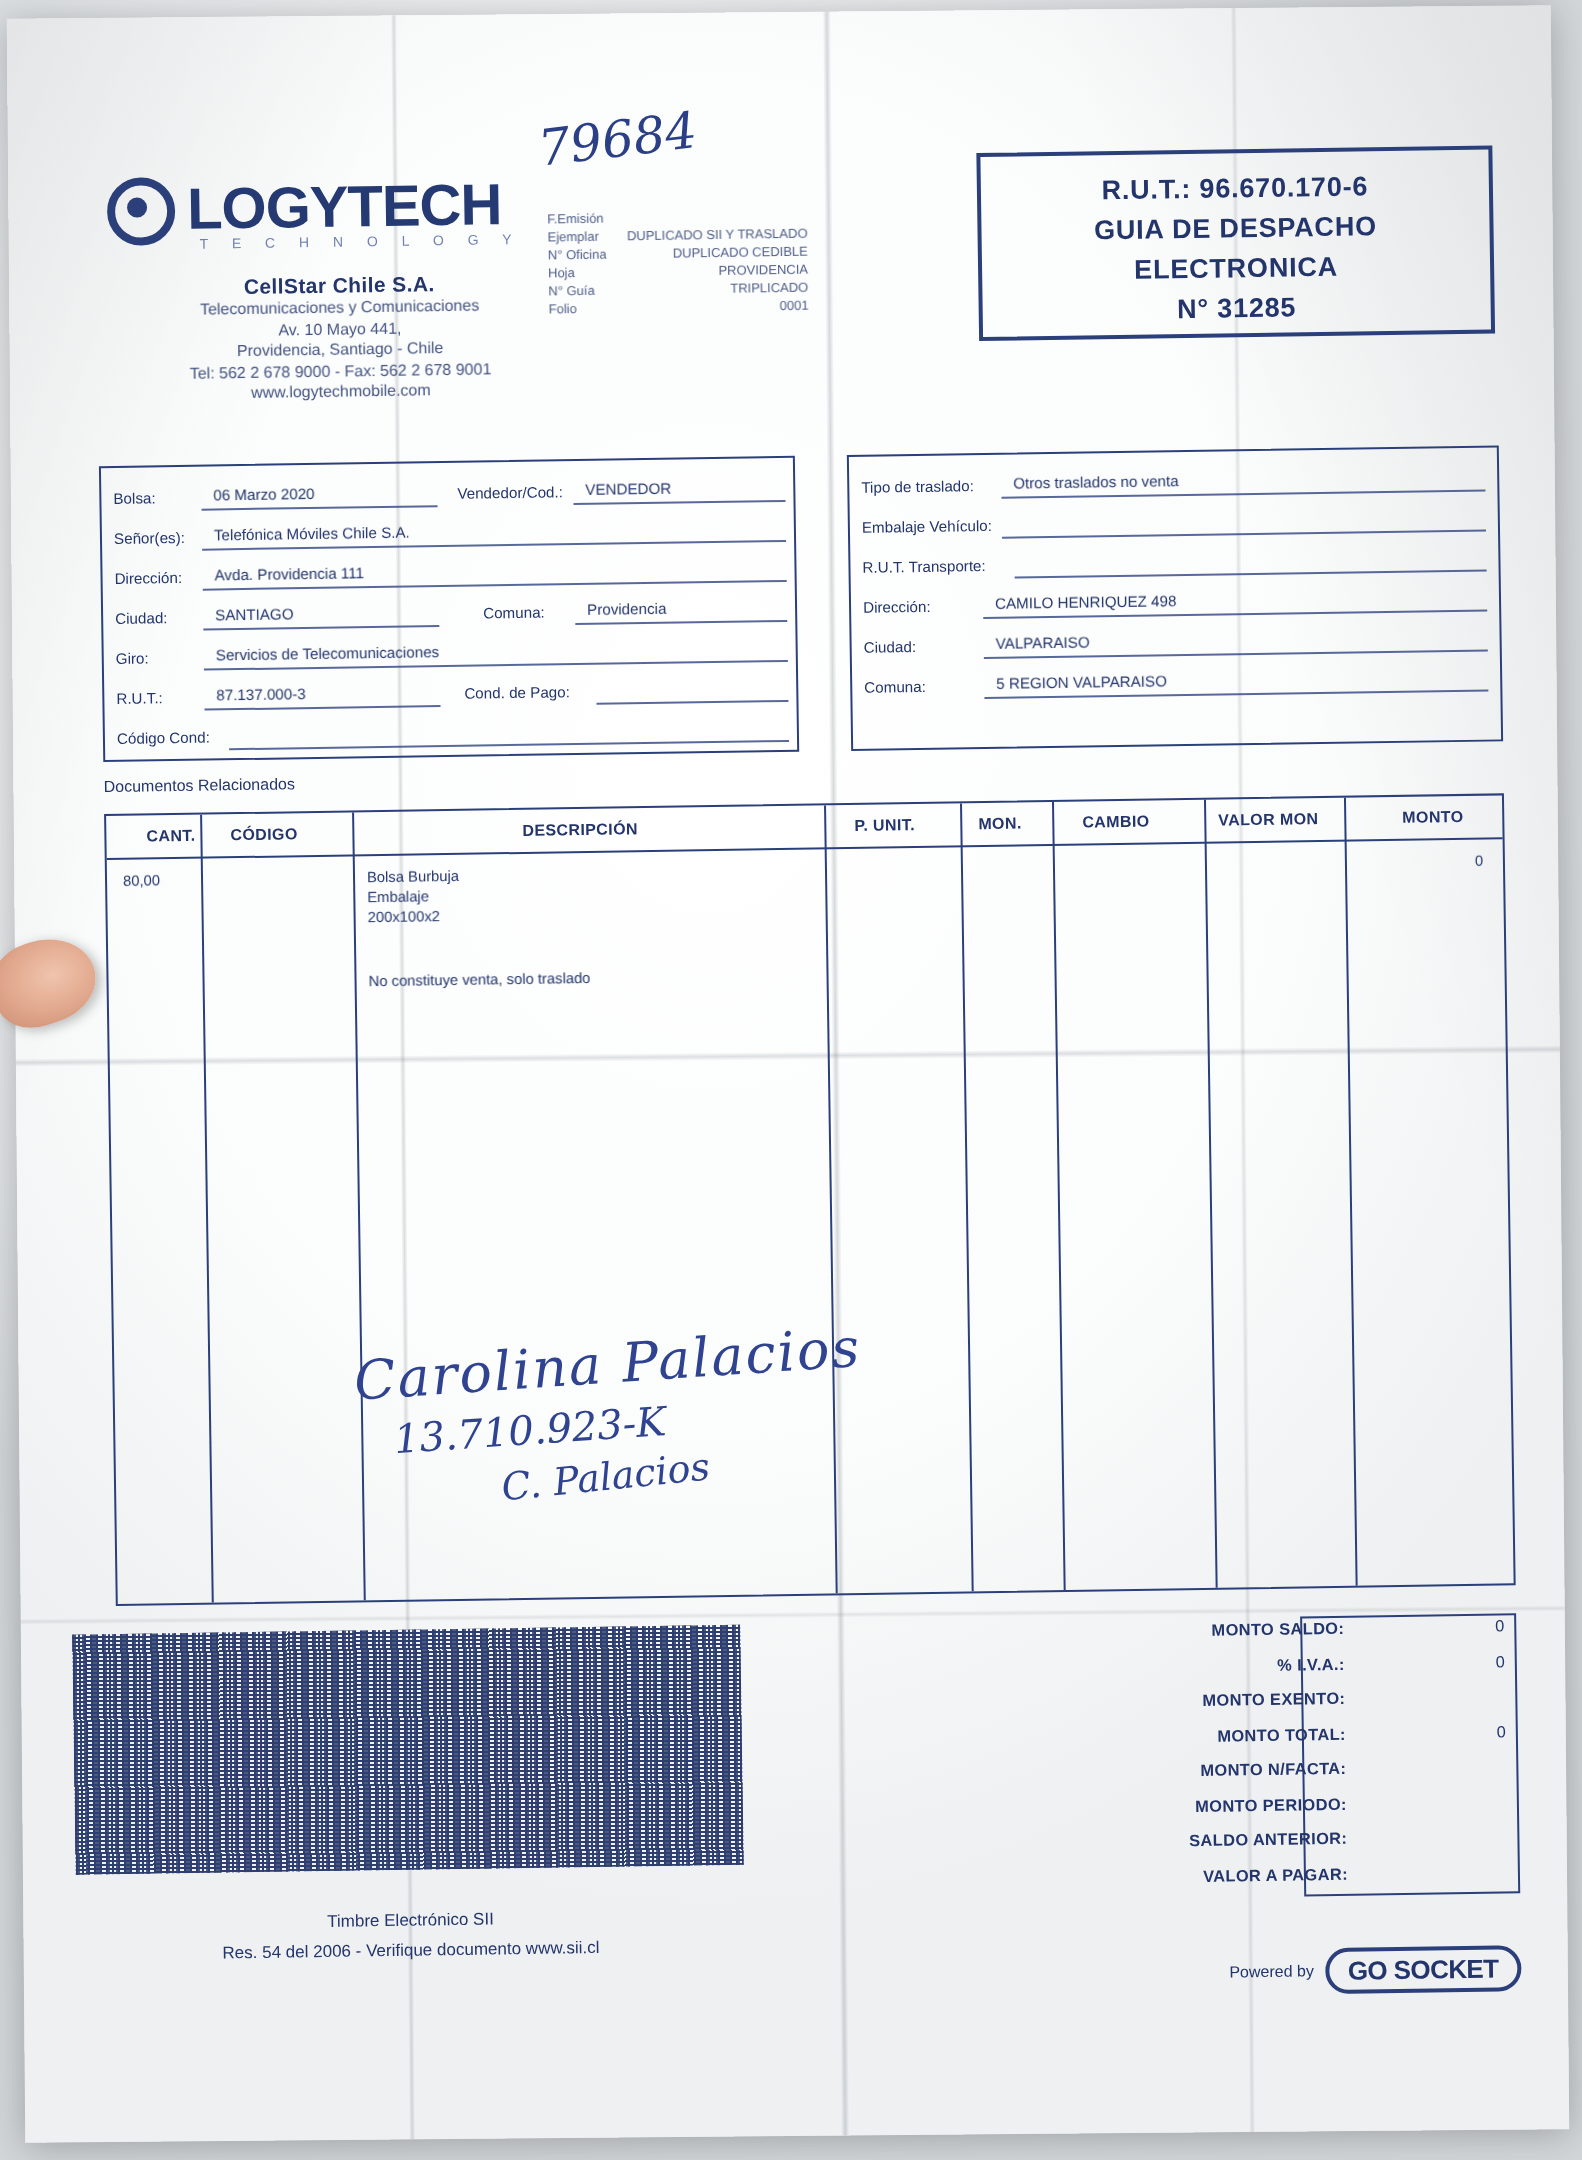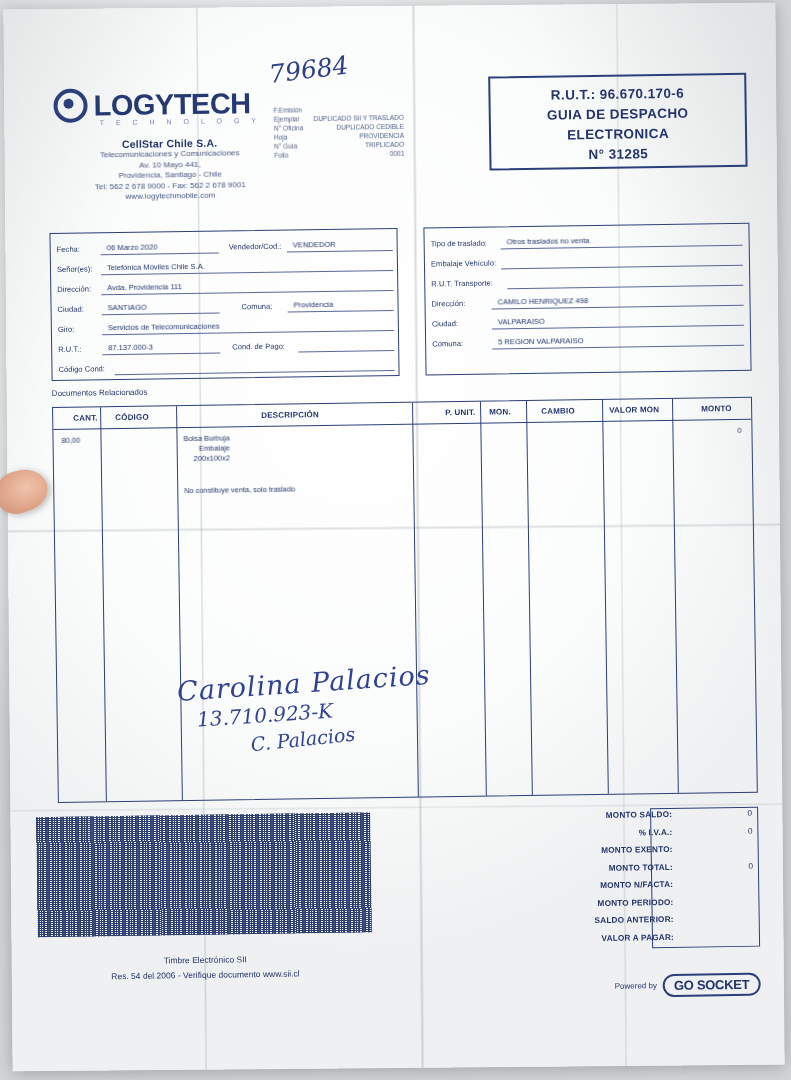--- a/index.html
+++ b/index.html
@@ -241,21 +241,21 @@
 
       <div class="blk" id="rutbox">
         <div>R.U.T.: 96.670.170-6</div>
         <div>GUIA DE DESPACHO</div>
         <div>ELECTRONICA</div>
         <div>N° 31285</div>
       </div>
 
       <div class="blk" id="leftframe">
         <div class="frow" style="margin-top:6px;">
-          <span class="flabel">Fecha:</span>
+          <span class="flabel">Bolsa:</span>
           <span class="fline" style="left:50px; width:118px; top:15px;"></span>
           <span class="fval" style="left:56px;">06 Marzo 2020</span>
           <span class="flabel" style="left:178px;">Vendedor/Cod.:</span>
           <span class="fline" style="left:236px; width:106px; top:15px;"></span>
           <span class="fval" style="left:242px;text-align:right;">VENDEDOR</span>
         </div>
         <div class="frow">
           <span class="flabel">Señor(es):</span>
           <span class="fline" style="left:50px; width:292px; top:15px;"></span>
           <span class="fval" style="left:56px;">Telefónica Móviles Chile S.A.</span>
@@ -334,31 +334,31 @@
         <div class="col" style="left:124px; width:236px;"></div>
         <div class="col" style="left:360px; width:68px;"></div>
         <div class="col" style="left:428px; width:46px;"></div>
         <div class="col" style="left:474px; width:76px;"></div>
         <div class="col" style="left:550px; width:70px;"></div>
 
         <div class="thead">
           <span class="th" style="left:20px;">CANT.</span>
           <span class="th" style="left:62px;">CÓDIGO</span>
           <span class="th" style="left:208px;">DESCRIPCIÓN</span>
-          <span class="th" style="left:392px;">P. UNIT.</span>
+          <span class="th" style="left:374px;">P. UNIT.</span>
           <span class="th" style="left:436px;">MON.</span>
           <span class="th" style="left:488px;">CAMBIO</span>
           <span class="th" style="left:556px;">VALOR MON</span>
           <span class="th" style="left:648px;">MONTO</span>
         </div>
 
         <div>
           <span class="cell" style="left:8px;  top:28px;">80,00</span>
           <span class="cell" style="left:56px; top:28px;"></span>
-          <span class="cell" style="left:130px; top:28px; white-space:pre-line; line-height:10px;text-align:right;">Bolsa Burbuja
+          <span class="cell" style="left:130px; top:28px; white-space:pre-line; line-height:10px;">Bolsa Burbuja
 Embalaje
 200x100x2</span>
           <span class="cell" style="left:366px; top:28px;"></span>
           <span class="cell" style="left:434px; top:28px;"></span>
           <span class="cell" style="left:482px; top:28px;"></span>
           <span class="cell" style="left:556px; top:28px;"></span>
           <span class="cell" style="left:684px; top:28px;">0</span>
         </div>
 
         <span class="cell" style="left:130px; top:80px;">No constituye venta, solo traslado</span>

